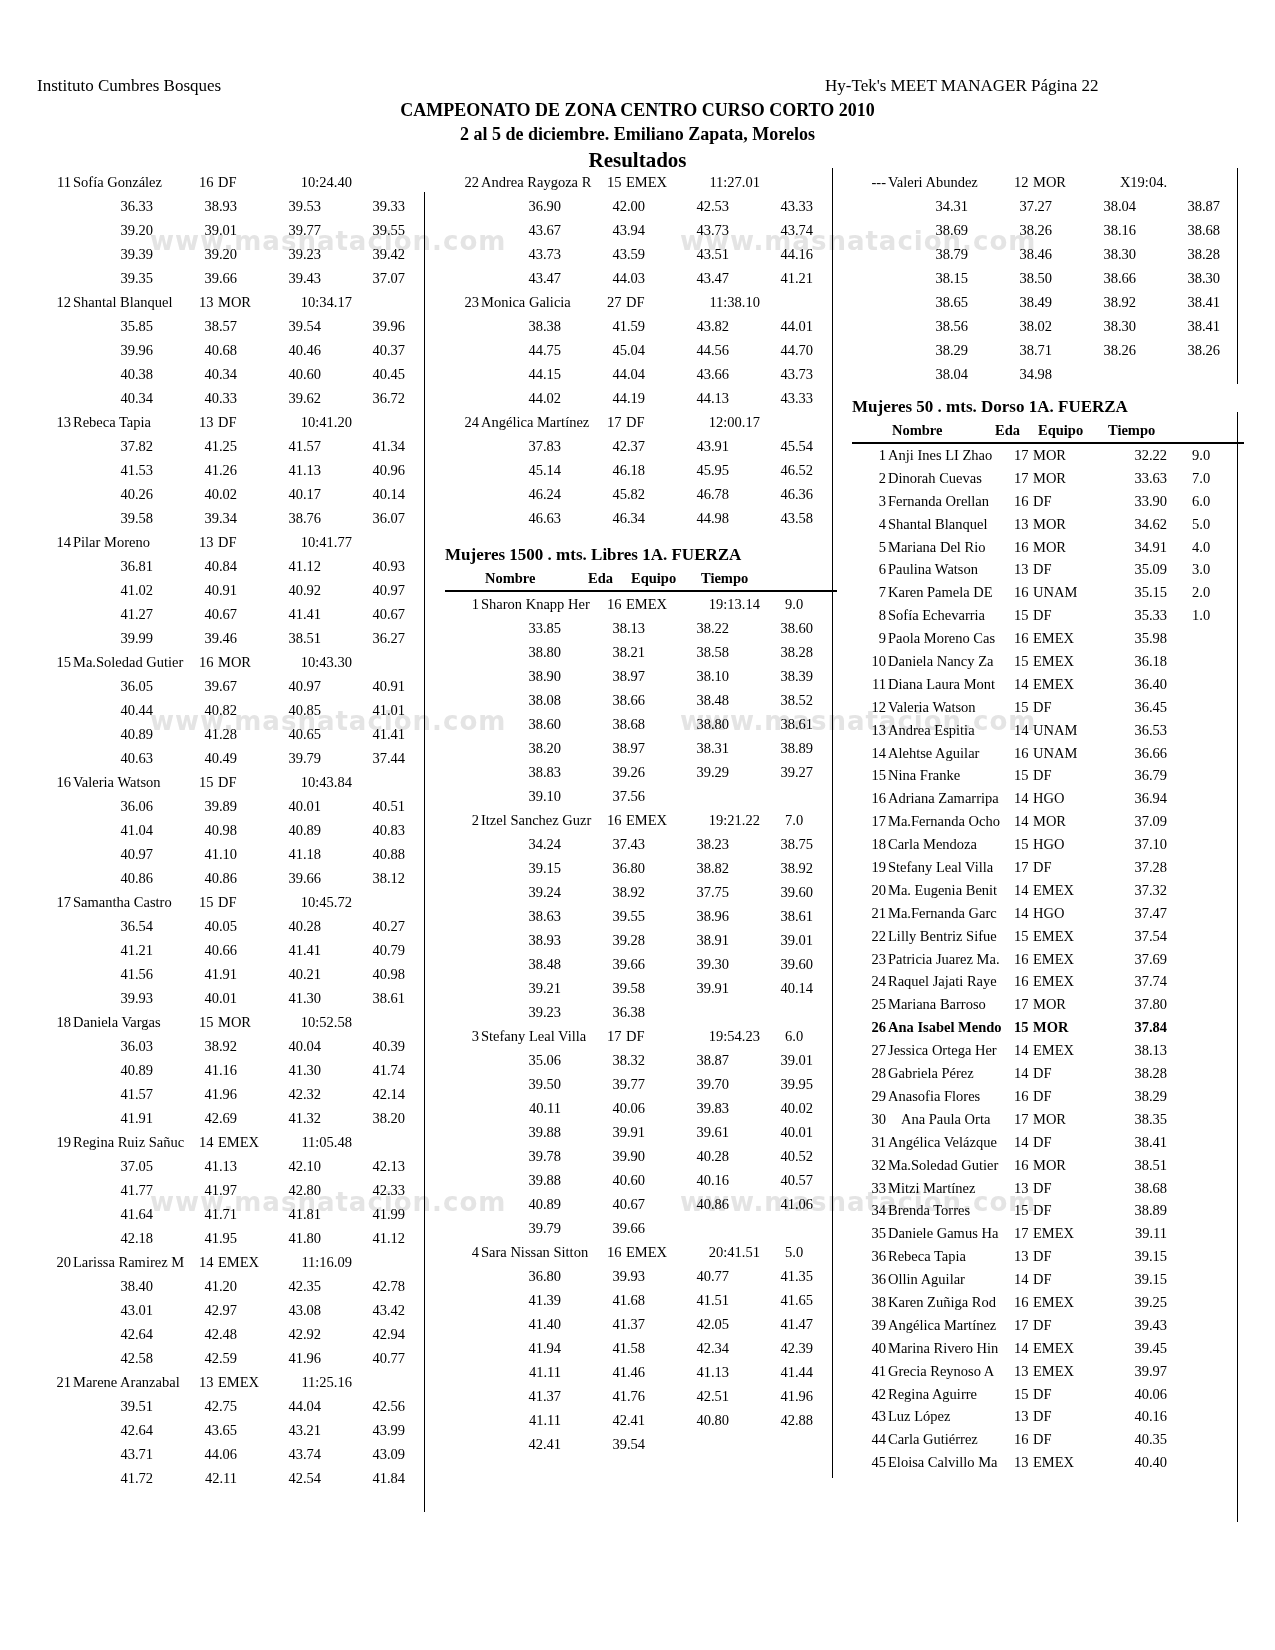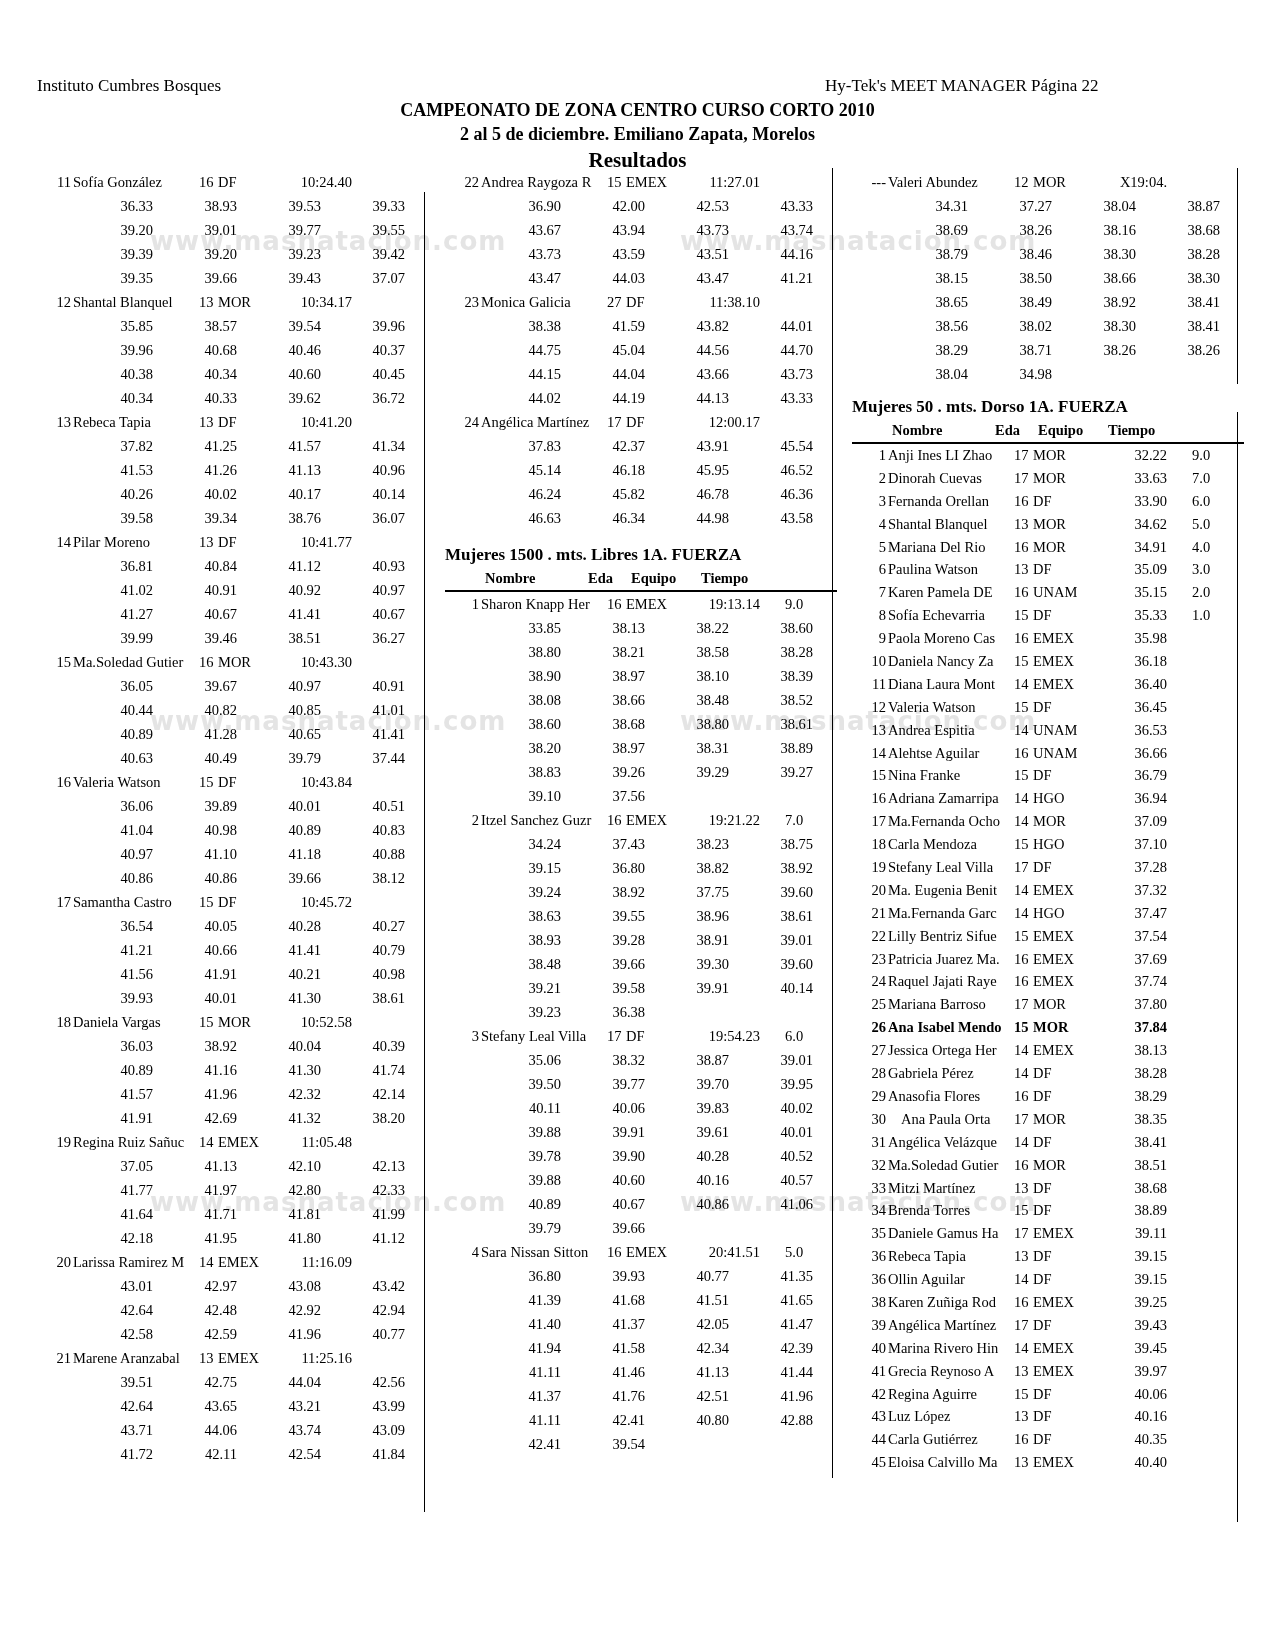--- a/index.html
+++ b/index.html
@@ -334,20 +334,26 @@
     </div>
     <div class="row">
       <span style="right: 358px;">20</span>
       <span style="left: 36px;">Larissa Ramirez M</span>
       <span style="left: 162px;">14</span>
       <span style="left: 181px;">EMEX</span>
       <span style="right: 77px;">11:16.09</span>
       <span style="left: 340px;"></span>
     </div>
     <div class="row">
+      <span style="right: 276px;">38.40</span>
+      <span style="right: 192px;">41.20</span>
+      <span style="right: 108px;">42.35</span>
+      <span style="right: 24px;">42.78</span>
+    </div>
+    <div class="row">
       <span style="right: 276px;">43.01</span>
       <span style="right: 192px;">42.97</span>
       <span style="right: 108px;">43.08</span>
       <span style="right: 24px;">43.42</span>
     </div>
     <div class="row">
       <span style="right: 276px;">42.64</span>
       <span style="right: 192px;">42.48</span>
       <span style="right: 108px;">42.92</span>
       <span style="right: 24px;">42.94</span>

